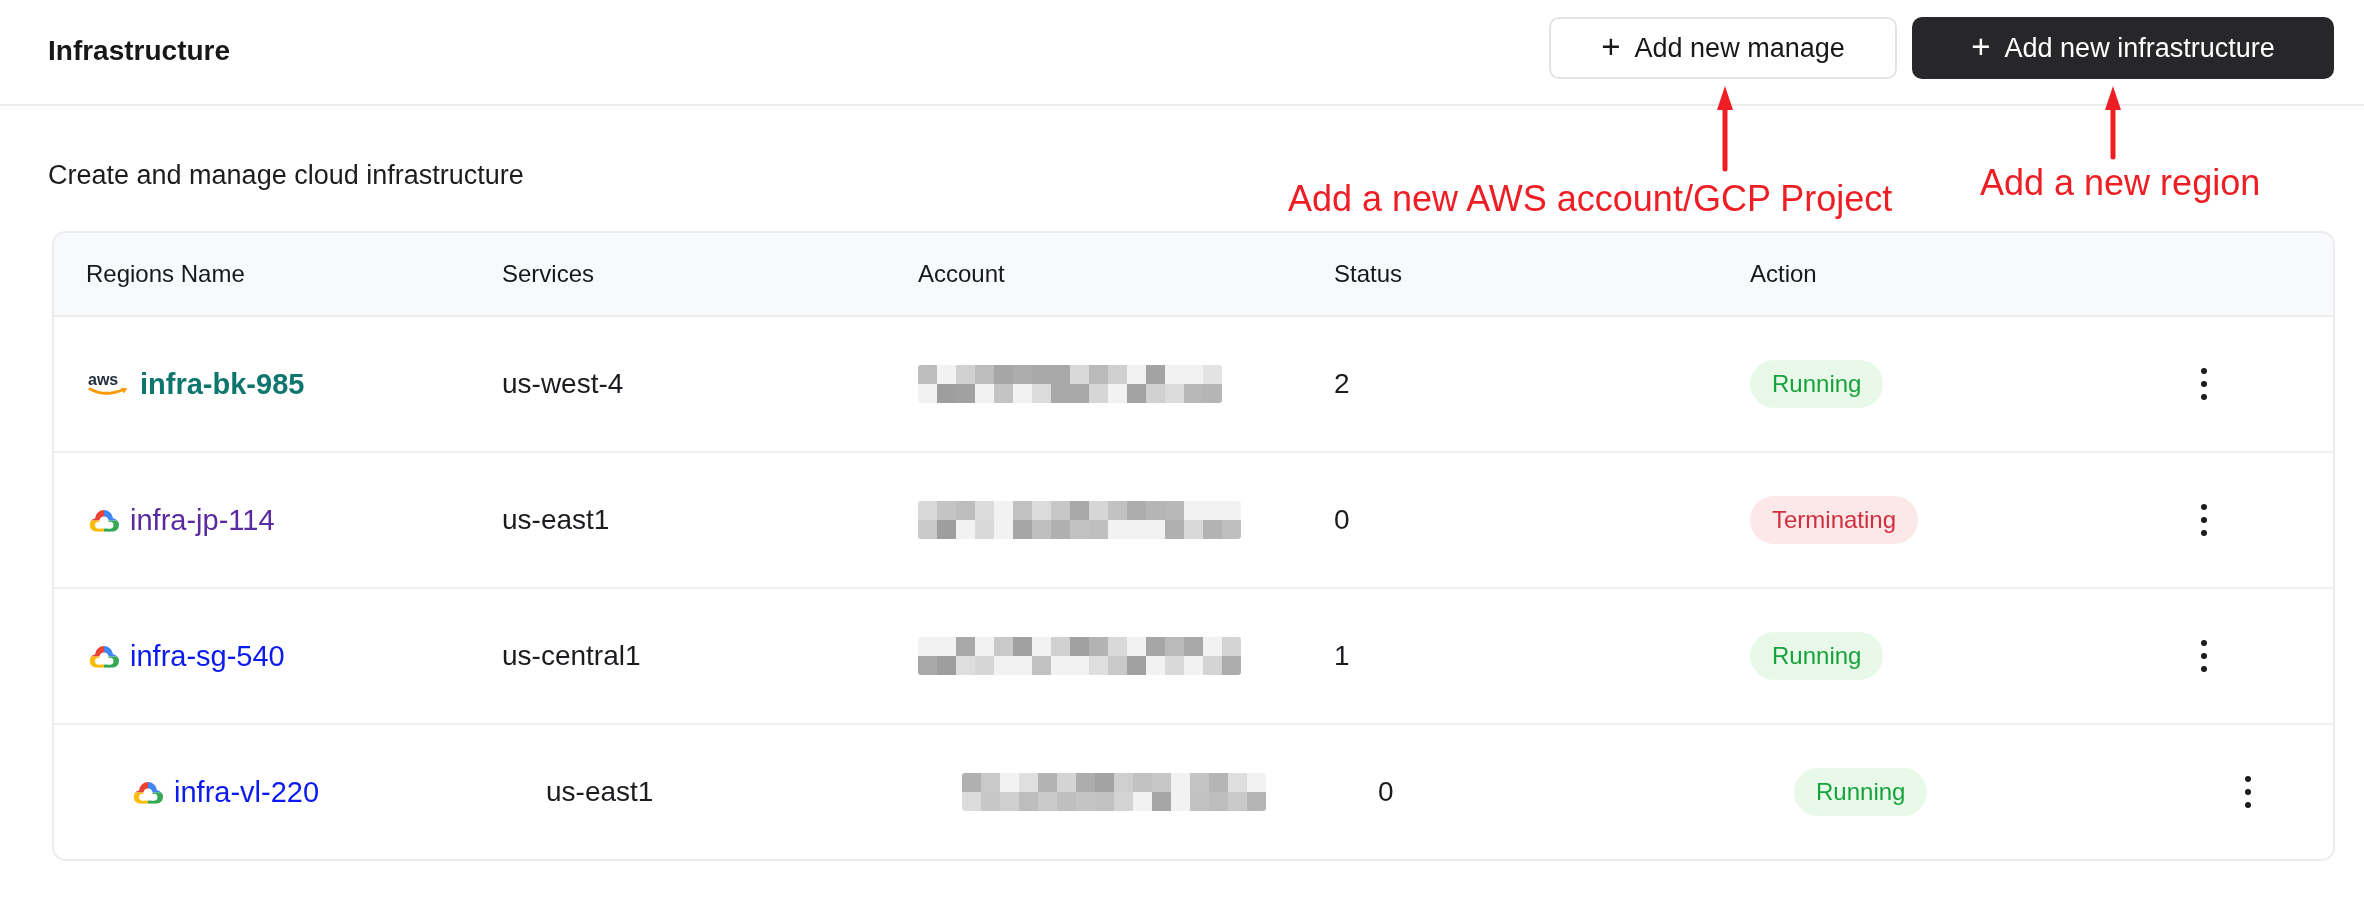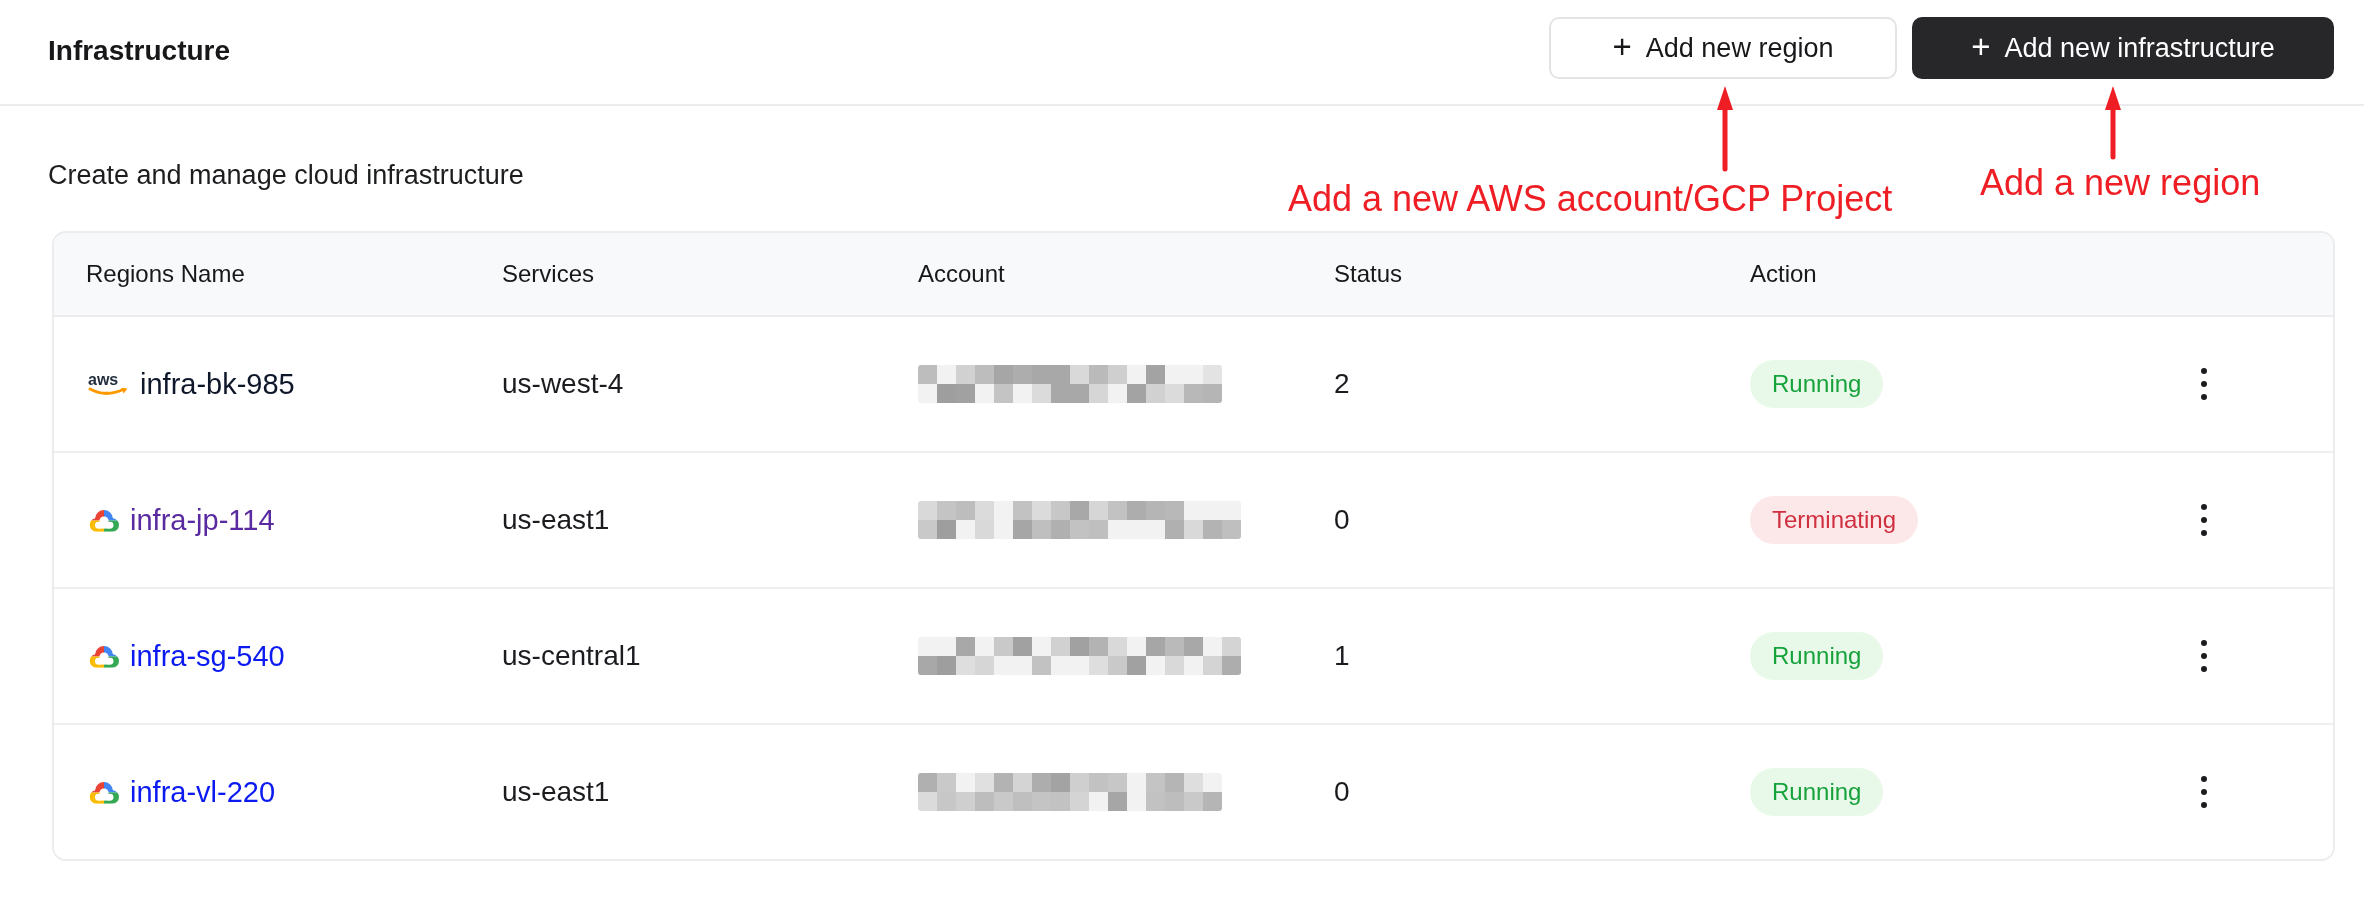--- a/index.html
+++ b/index.html
@@ -27,40 +27,40 @@
   .ann-arrow-2{left:2102px;top:84px;}
   
   .table{position:absolute;left:52px;top:231px;width:2283px;box-sizing:border-box;
          border:2px solid #ececef;border-radius:14px;background:#fff;overflow:hidden;}
   .thead{display:grid;grid-template-columns:416px 416px 416px 416px 416px auto;
          align-items:center;height:82px;padding-left:32px;background:#f8f9fb;
          border-bottom:2px solid #ececef;font-size:24px;font-weight:500;color:#17181a;}
   .trow{display:grid;grid-template-columns:416px 416px 416px 416px 416px auto;
         align-items:center;height:134px;padding-left:32px;background:#fff;
         border-bottom:2px solid #efeff1;font-size:28px;color:#1b1c1f;}
-  .trow:last-child{border-bottom:none;}
+  .trow:last-child{border-bottom:none;margin-left:44px;}
   .name-cell{display:flex;align-items:center;gap:8px;}
   .infra-link{font-size:29px;text-decoration:none;}
   .provider-icon{flex:0 0 auto;display:inline-flex;}
   .badge{display:inline-flex;align-items:center;width:max-content;border-radius:999px;
          padding:10px 22px;font-size:24px;font-weight:500;}
   .kebab{margin-left:16px;width:44px;height:58px;display:flex;flex-direction:column;gap:7px;
          align-items:center;justify-content:center;background:none;border:none;cursor:pointer;padding:0;}
   .kebab .dot{width:6px;height:6px;border-radius:50%;background:#1c1c1f;}
   .mosaic{display:flex;flex-wrap:wrap;border-radius:3px;overflow:hidden;}
   .mtile{width:19px;height:19px;flex:0 0 auto;}
 </style>
 </head>
 <body>
 
 <header class="topbar">
   <h1 class="page-title">Infrastructure</h1>
   <button class="btn btn-secondary">
     <span class="plus">+</span>
-    <span>Add new region</span>
+    <span>Add new manage</span>
   </button>
   <button class="btn btn-primary">
     <span class="plus">+</span>
     <span>Add new infrastructure</span>
   </button>
 </header>
 
 <div class="subtitle">Create and manage cloud infrastructure</div>
 
 <svg class="ann-arrow ann-arrow-1" width="22" height="88" viewBox="0 0 22 88">
@@ -84,21 +84,21 @@
   </div>
   <div>
       <div class="trow">
     <div class="name-cell">
       <svg class="provider-icon" width="46" height="32" viewBox="0 0 46 32">
         <text x="2" y="17" font-size="16" font-weight="bold" fill="#232f3e" font-family="'Liberation Sans',sans-serif">aws</text>
         <path d="M4 21 Q 20 29.5 37 21.5" fill="none" stroke="#ff9900" stroke-width="3" stroke-linecap="round"></path>
         <path d="M37.5 25.5 L41.5 20.6 L35.4 19.8 Z" fill="#ff9900"></path>
       </svg>
 
-      <a href="#" class="infra-link" style="color: #0f172a;">infra-bk-985</a>
+      <a href="#" class="infra-link" style="color: #0f766e; font-weight: bold;">infra-bk-985</a>
     </div>
     <span>us-west-4</span>
     <div>
       <div class="mosaic" style="width: 304px;">
             <span class="mtile" style="background: rgb(189, 189, 189);"></span>
             <span class="mtile" style="background: rgb(242, 242, 242);"></span>
             <span class="mtile" style="background: rgb(209, 209, 209);"></span>
             <span class="mtile" style="background: rgb(189, 189, 189);"></span>
             <span class="mtile" style="background: rgb(166, 166, 166);"></span>
             <span class="mtile" style="background: rgb(173, 173, 173);"></span>

